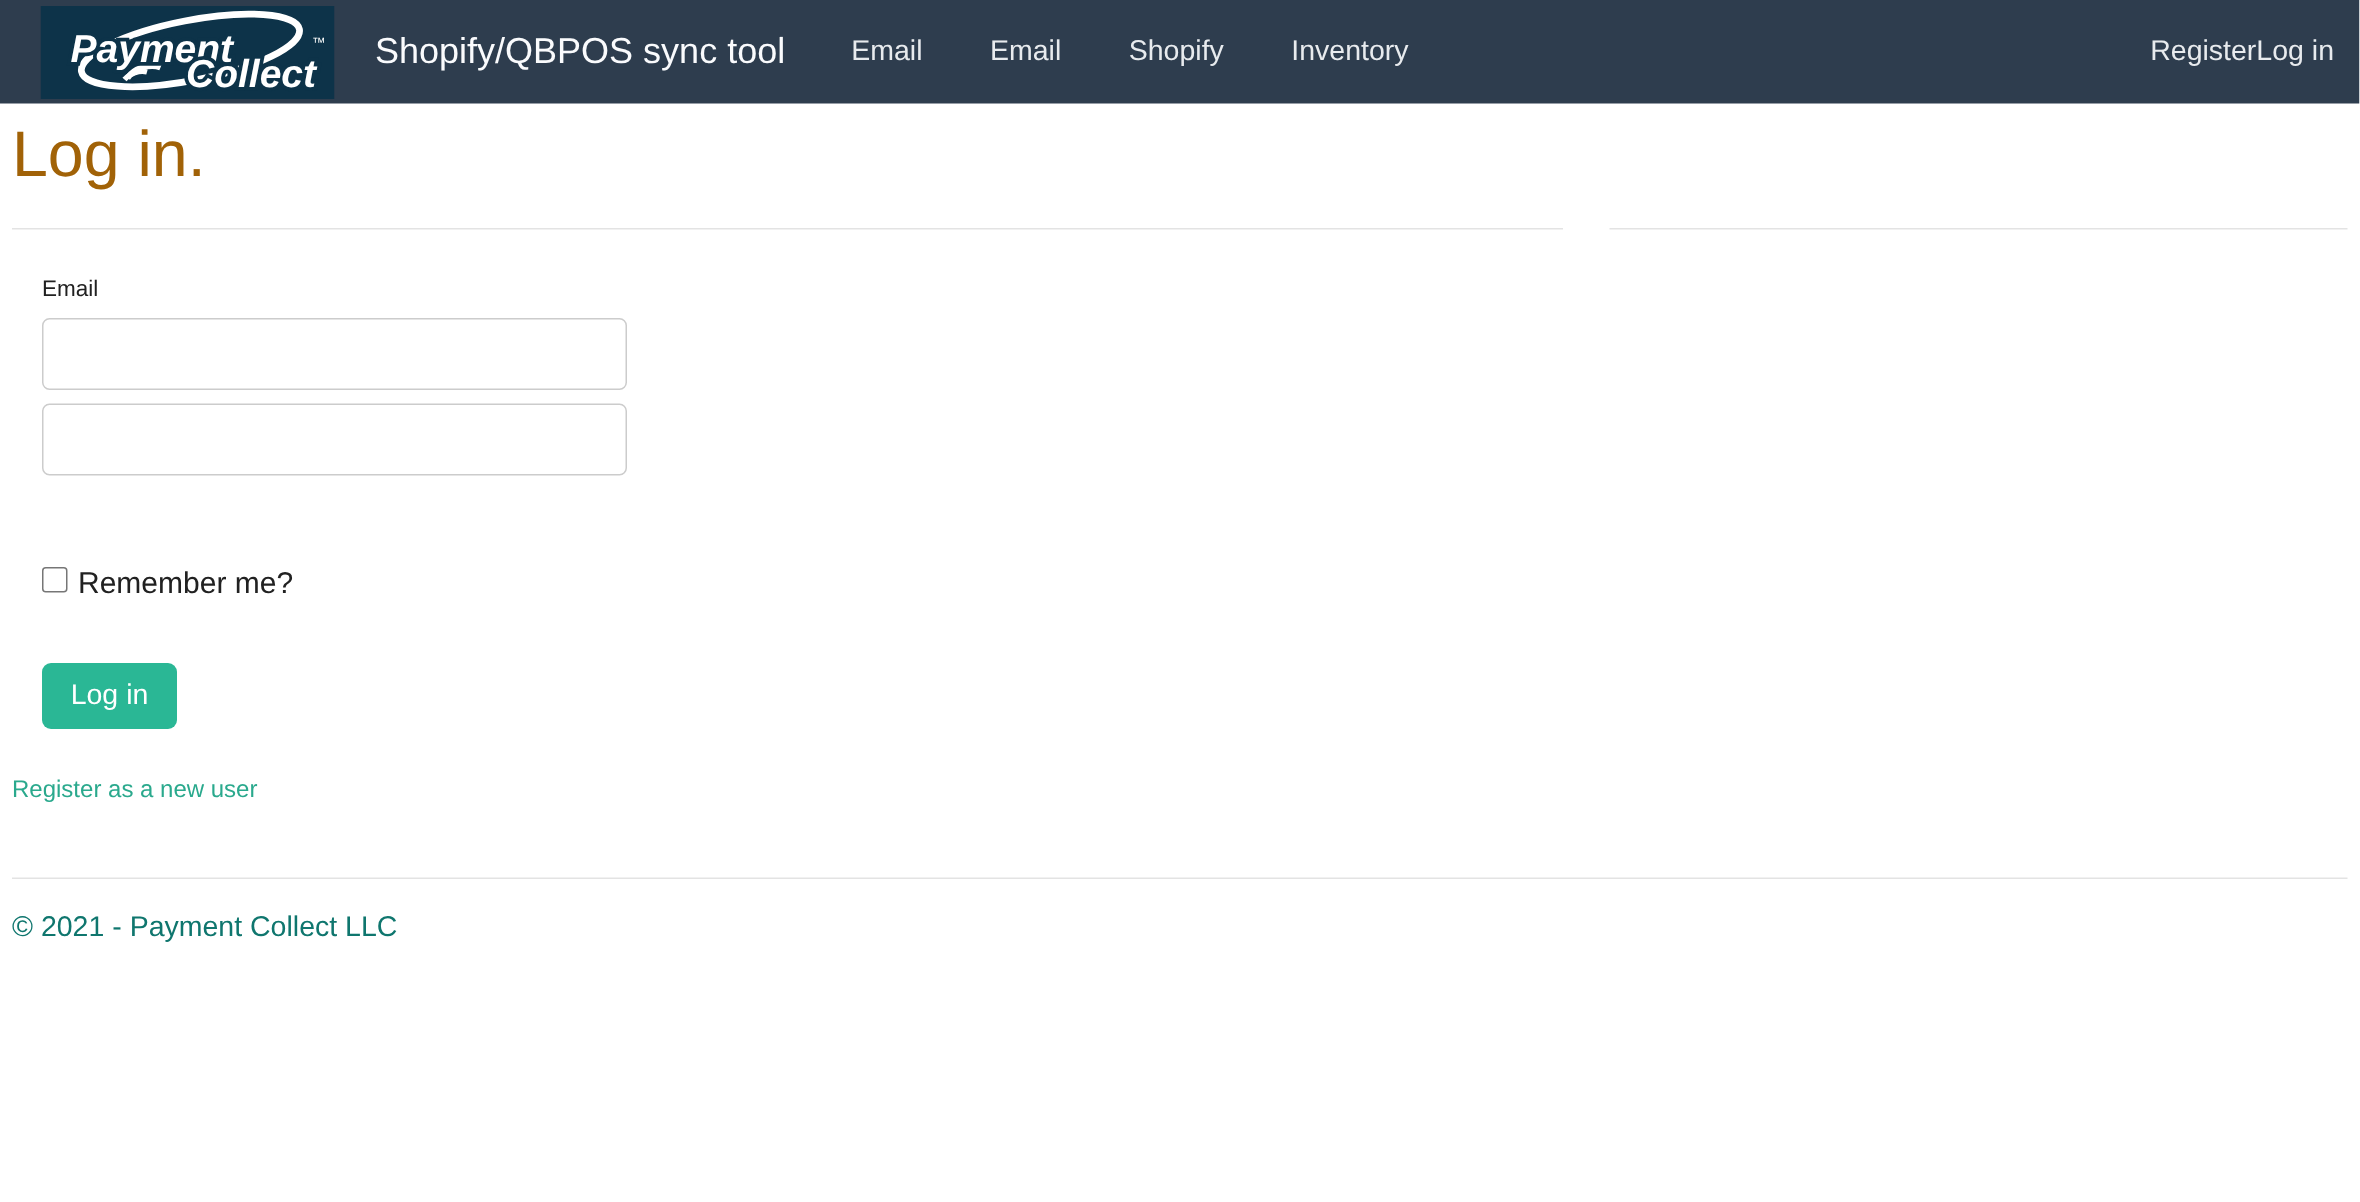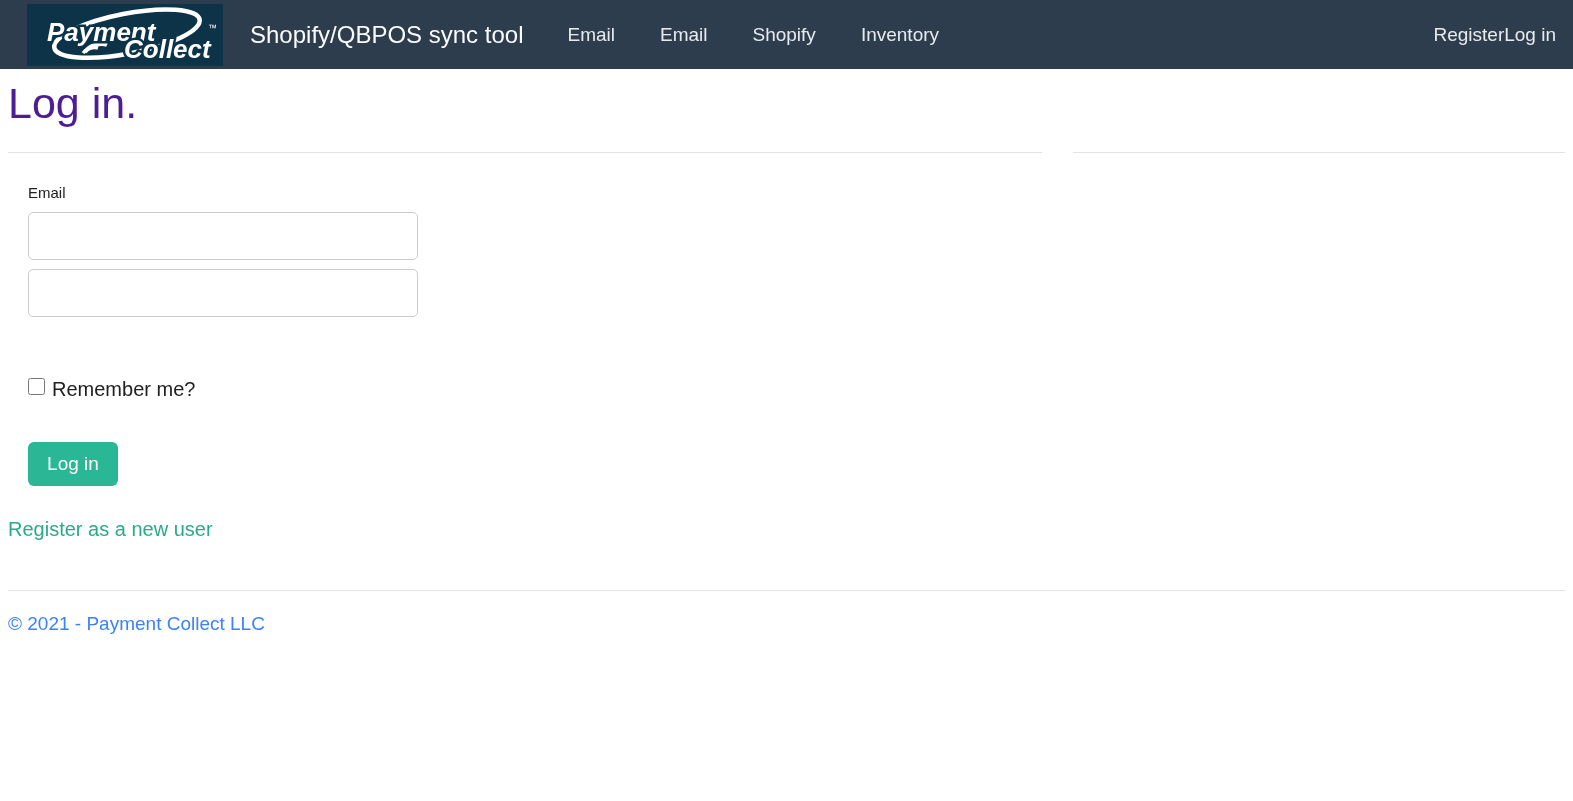--- a/index.html
+++ b/index.html
@@ -62,21 +62,21 @@
   }
   
   .main{
     padding:0 8px;
   }
   .page-title{
     font-size:43px;
     font-weight:400;
     line-height:1.15;
     margin:10px 0 0 0;
-    color:#4c1d95;
+    color:#a16207;
   }
   .page-subtitle{
     font-size:25px;
     font-weight:400;
     line-height:1.2;
     margin:24px 0 0 0;
     color:#333333;
   }
   .hr-row{
     display:flex;
@@ -139,39 +139,39 @@
     color:#ffffff;
     font-size:19px;
     font-family:inherit;
     border:none;
     border-radius:6px;
     cursor:pointer;
   }
   .register-link{
     display:inline-block;
     margin-top:32px;
-    font-size:20px;
+    font-size:16px;
     color:var(--link-teal);
     text-decoration:none;
     cursor:pointer;
   }
   
   .footer{
     padding:0 8px 18px 8px;
   }
   .footer-hr{
     border:none;
     border-top:1px solid var(--divider);
     margin:49px 0 0 0;
   }
   .footer-text{
     margin-top:20px;
     font-size:19px;
     line-height:1.4;
-    color:#3b82f6;
+    color:#0f766e;
   }
 </style>
 </head>
 <body>
 
 <header class="navbar">
   <svg class="logo" viewBox="0 0 196 62" xmlns="http://www.w3.org/2000/svg">
     <rect x="0" y="0" width="196" height="62" fill="#0d3349"></rect>
     <g transform="rotate(-11 98 30)">
       <ellipse cx="100" cy="30" rx="74" ry="20" fill="none" stroke="#ffffff" stroke-width="4.5"></ellipse>

